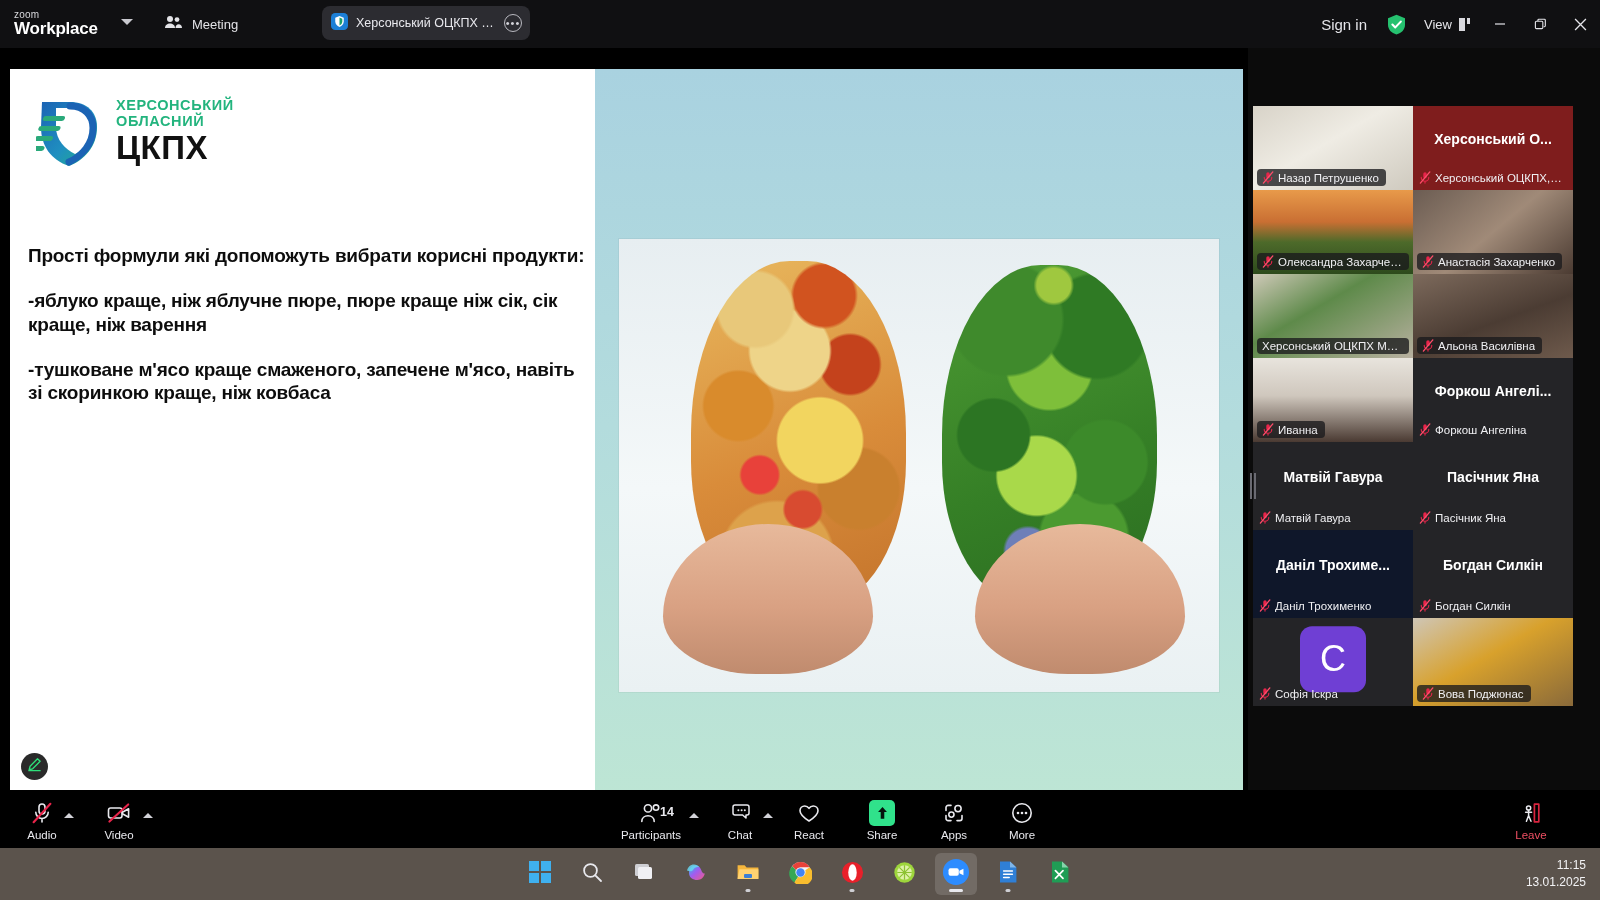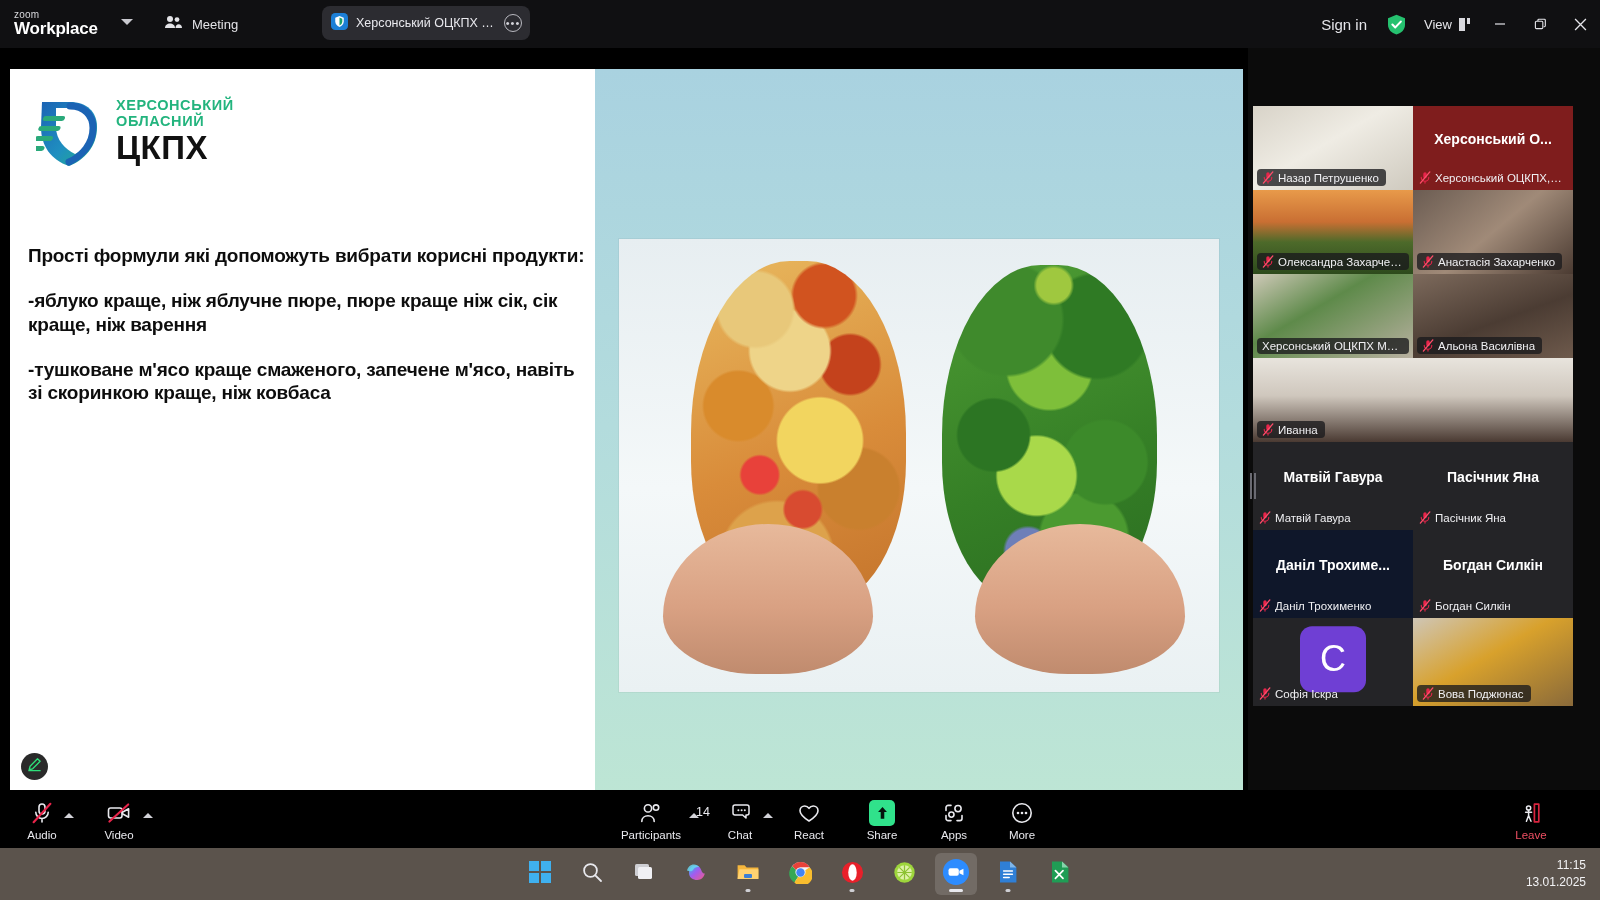--- a/index.html
+++ b/index.html
@@ -417,20 +417,31 @@
             <div class="vbg" style="background:linear-gradient(180deg,#e8e4dd 0%,#cfc7bd 45%,#4a3a32 100%)"></div>
             <div class="namebar">
               <svg class="micoff" viewBox="0 0 14 15">
                 <rect x="5" y="1.5" width="4" height="7" rx="2" fill="#e8244a"></rect>
                 <path d="M2.6 7.4a4.4 4.4 0 0 0 8.8 0M7 11.8V14" fill="none" stroke="#e8244a" stroke-width="1.3" stroke-linecap="round"></path>
                 <path d="M1.6 14 12.6 1" stroke="#ff4d6a" stroke-width="1.6" stroke-linecap="round"></path>
               </svg>
               <span class="nm">Иванна</span>
             </div>
           </div>
+          <div class="tile" style="background: rgb(36, 36, 39);">
+            <div class="bigname">Форкош  Ангелі...</div>
+            <div class="namebar plain">
+              <svg class="micoff" viewBox="0 0 14 15">
+                <rect x="5" y="1.5" width="4" height="7" rx="2" fill="#e8244a"></rect>
+                <path d="M2.6 7.4a4.4 4.4 0 0 0 8.8 0M7 11.8V14" fill="none" stroke="#e8244a" stroke-width="1.3" stroke-linecap="round"></path>
+                <path d="M1.6 14 12.6 1" stroke="#ff4d6a" stroke-width="1.6" stroke-linecap="round"></path>
+              </svg>
+              <span class="nm">Форкош Ангеліна</span>
+            </div>
+          </div>
         </div>
         <div class="trow" style="height: 88px;">
           <div class="tile" style="background: rgb(36, 36, 39);">
             <div class="bigname">Матвій Гавура</div>
             <div class="namebar plain">
               <svg class="micoff" viewBox="0 0 14 15">
                 <rect x="5" y="1.5" width="4" height="7" rx="2" fill="#e8244a"></rect>
                 <path d="M2.6 7.4a4.4 4.4 0 0 0 8.8 0M7 11.8V14" fill="none" stroke="#e8244a" stroke-width="1.3" stroke-linecap="round"></path>
                 <path d="M1.6 14 12.6 1" stroke="#ff4d6a" stroke-width="1.6" stroke-linecap="round"></path>
               </svg>
@@ -529,21 +540,21 @@
     <div class="zitem" style="left:612px;width:78px;">
       <span class="zicon">
         <svg width="24" height="20" viewBox="0 0 24 20">
           <circle cx="9" cy="5.4" r="3.6" fill="none" stroke="#e9e9ee" stroke-width="1.6"></circle>
           <circle cx="17" cy="4.6" r="2.7" fill="none" stroke="#e9e9ee" stroke-width="1.6"></circle>
           <path d="M2.8 18.4c0-3.5 2.7-5.6 6.2-5.6s6.2 2.1 6.2 5.6" fill="none" stroke="#e9e9ee" stroke-width="1.6" stroke-linecap="round"></path>
         </svg>
       </span>
       <span class="zlabel">Participants</span>
     </div>
-    <div class="pcount" style="left:696px;">14</div>
+    <div class="pcount" style="left:660px;font-weight:bold;">14</div>
     <div class="zchev" style="left:687px;"></div>
 
     <div class="zitem" style="left:716px;width:48px;">
       <span class="zicon">
         <svg width="24" height="22" viewBox="0 0 24 22">
           <path d="M7 3h12a2 2 0 0 1 2 2v6a2 2 0 0 1-2 2h-1v3l-3.4-3H7a2 2 0 0 1-2-2V5a2 2 0 0 1 2-2z" fill="none" stroke="#e9e9ee" stroke-width="1.5" stroke-linejoin="round"></path>
           <circle cx="10.4" cy="8.2" r="1" fill="#e9e9ee"></circle>
             <circle cx="13.6" cy="8.2" r="1" fill="#e9e9ee"></circle>
             <circle cx="16.8" cy="8.2" r="1" fill="#e9e9ee"></circle>
         </svg>

